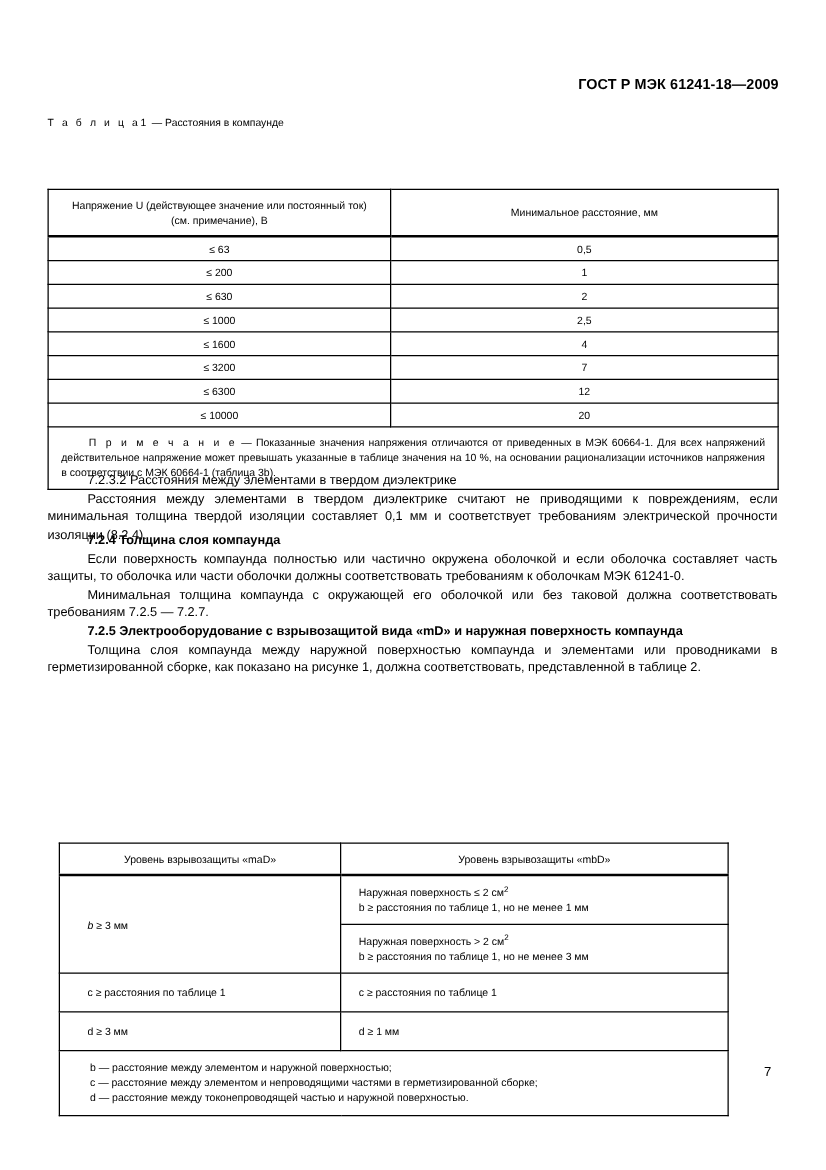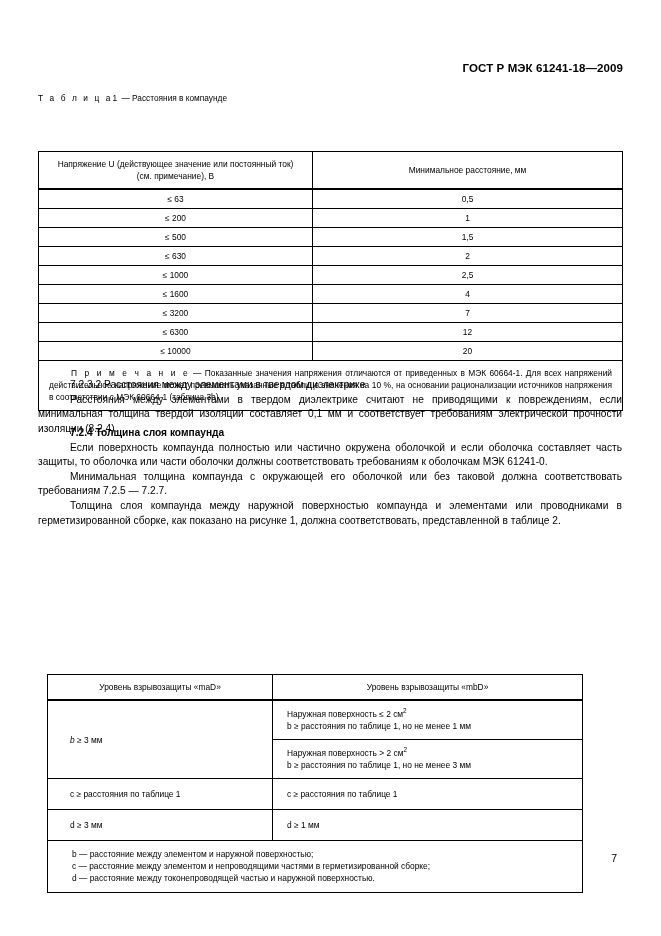--- a/index.html
+++ b/index.html
@@ -145,24 +145,20 @@
 
       <tr>
         <td class="c-center">≤ 63</td>
         <td class="c-center">0,5</td>
       </tr>
       <tr>
         <td class="c-center">≤ 200</td>
         <td class="c-center">1</td>
       </tr>
       <tr>
-        <td class="c-center">≤ 500</td>
-        <td class="c-center">1,5</td>
-      </tr>
-      <tr>
         <td class="c-center">≤ 630</td>
         <td class="c-center">2</td>
       </tr>
       <tr>
         <td class="c-center">≤ 1000</td>
         <td class="c-center">2,5</td>
       </tr>
       <tr>
         <td class="c-center">≤ 1600</td>
         <td class="c-center">4</td>
@@ -191,20 +187,21 @@
 
   <div class="body-block" style="top:378px;">
     <p class="h-reg">7.2.3.2  Расстояния между элементами в твердом диэлектрике</p>
     <p>Расстояния между элементами в твердом диэлектрике считают не приводящими к повреждениям, если минимальная толщина твердой изоляции составляет 0,1 мм и соответствует требованиям электрической прочности изоляции (8.2.4).</p>
   </div>
 
   <div class="body-block" style="top:426px;">
     <p class="h-bold nojust">7.2.4  Толщина слоя компаунда</p>
     <p>Если поверхность компаунда полностью или частично окружена оболочкой и если оболочка составляет часть защиты, то оболочка или части оболочки должны соответствовать требованиям к оболочкам МЭК 61241-0.</p>
     <p>Минимальная толщина компаунда с окружающей его оболочкой или без таковой должна соответствовать требованиям 7.2.5 — 7.2.7.</p>
+    <p class="h-bold">7.2.5  Электрооборудование с взрывозащитой вида «mD» и наружная поверхность компаунда</p>
     <p>Толщина слоя компаунда между наружной поверхностью компаунда и элементами или проводниками в герметизированной сборке, как показано на рисунке 1, должна соответствовать, представленной в таблице 2.</p>
   </div>
 
 
   <table class="gost" style="top:638px; left:47px; width:535px;margin-top:36px;">
     <colgroup>
       <col style="width:225px;">
       <col style="width:310px;">
     </colgroup>
     <tbody>

